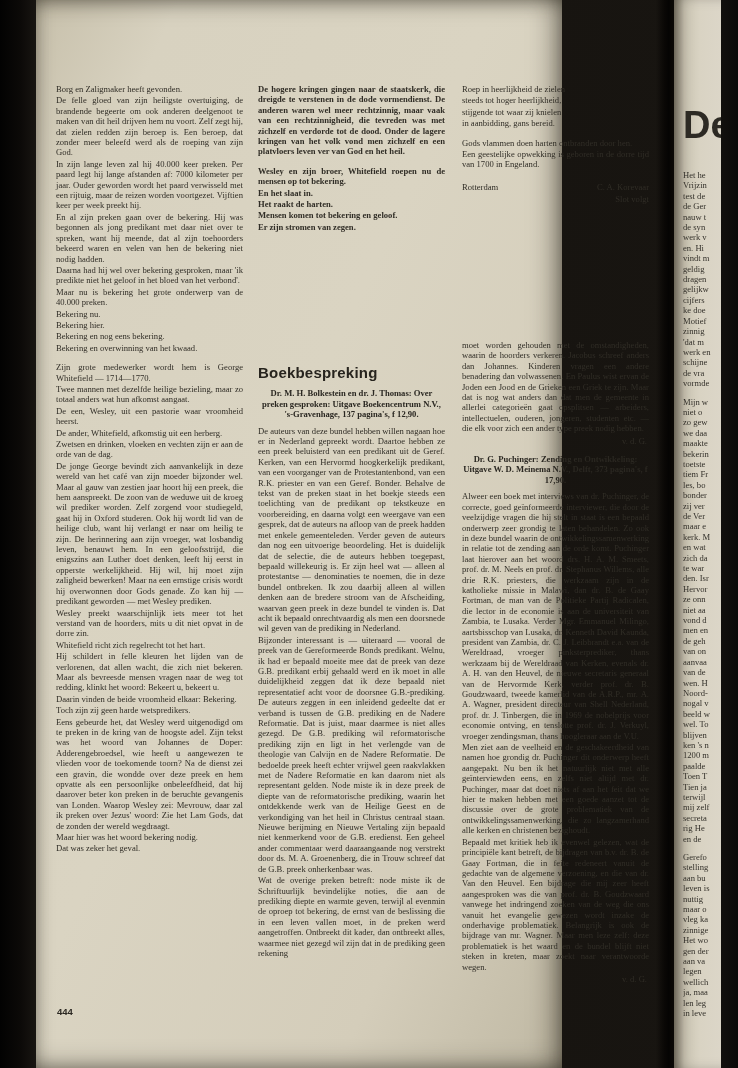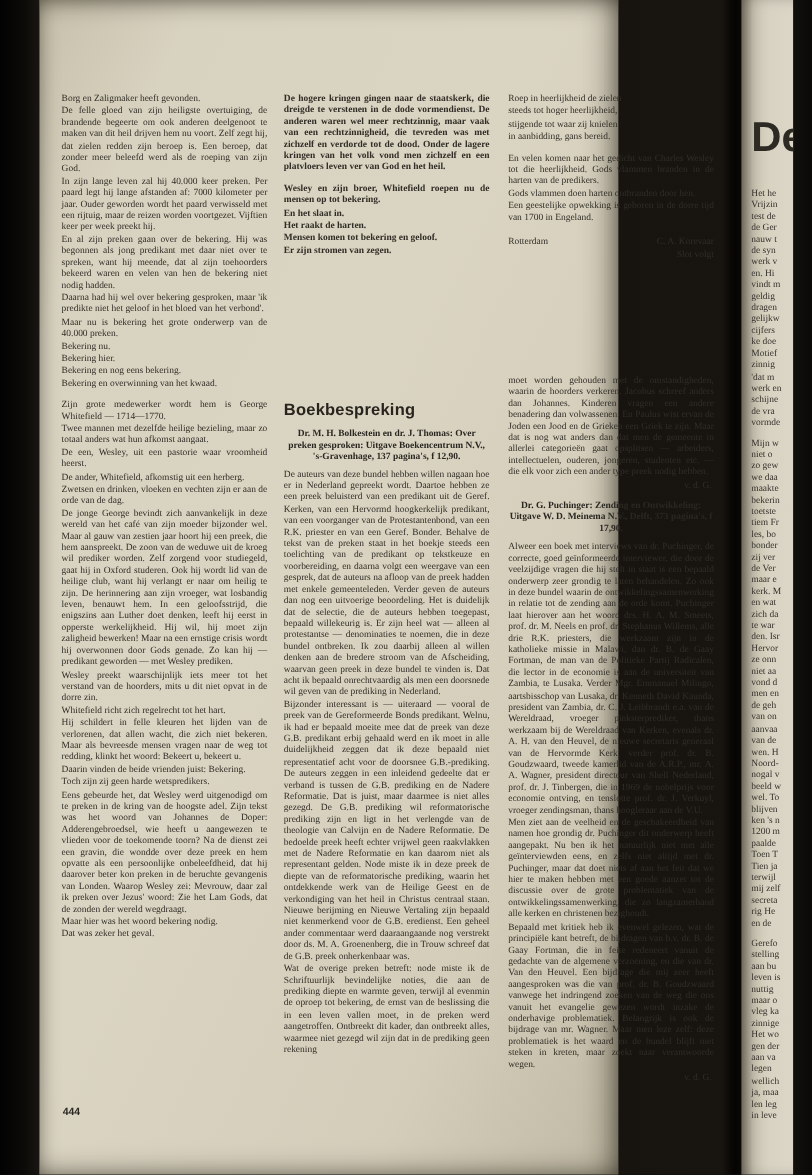--- a/index.html
+++ b/index.html
@@ -67,21 +67,21 @@
         <p class="spacer"></p>
         <p>Zijn grote medewerker wordt hem is George Whitefield — 1714—1770.</p>
         <p>Twee mannen met dezelfde heilige bezieling, maar zo totaal anders wat hun afkomst aangaat.</p>
         <p>De een, Wesley, uit een pastorie waar vroomheid heerst.</p>
         <p>De ander, Whitefield, afkomstig uit een herberg.</p>
         <p>Zwetsen en drinken, vloeken en vechten zijn er aan de orde van de dag.</p>
         <p>De jonge George bevindt zich aanvankelijk in deze wereld van het café van zijn moeder bijzonder wel. Maar al gauw van zestien jaar hoort hij een preek, die hem aanspreekt. De zoon van de weduwe uit de kroeg wil prediker worden. Zelf zorgend voor studiegeld, gaat hij in Oxford studeren. Ook hij wordt lid van de heilige club, want hij verlangt er naar om heilig te zijn. De herinnering aan zijn vroeger, wat losbandig leven, benauwt hem. In een geloofsstrijd, die enigszins aan Luther doet denken, leeft hij eerst in opperste werkelijkheid. Hij wil, hij moet zijn zaligheid bewerken! Maar na een ernstige crisis wordt hij overwonnen door Gods genade. Zo kan hij — predikant geworden — met Wesley prediken.</p>
         <p>Wesley preekt waarschijnlijk iets meer tot het verstand van de hoorders, mits u dit niet opvat in de dorre zin.</p>
         <p>Whitefield richt zich regelrecht tot het hart.</p>
         <p>Hij schildert in felle kleuren het lijden van de verlorenen, dat allen wacht, die zich niet bekeren. Maar als bevreesde mensen vragen naar de weg tot redding, klinkt het woord: Bekeert u, bekeert u.</p>
-        <p>Daarin vinden de beide vrienden juist: Bekering.</p>
+        <p>Daarin vinden de beide vroomheid elkaar: Bekering.</p>
         <p>Toch zijn zij geen harde wetspredikers.</p>
         <p>Eens gebeurde het, dat Wesley werd uitgenodigd om te preken in de kring van de hoogste adel. Zijn tekst was het woord van Johannes de Doper: Adderengebroedsel, wie heeft u aangewezen te vlieden voor de toekomende toorn? Na de dienst zei een gravin, die wondde over deze preek en hem opvatte als een persoonlijke onbeleefdheid, dat hij daarover beter kon preken in de beruchte gevangenis van Londen. Waarop Wesley zei: Mevrouw, daar zal ik preken over Jezus' woord: Zie het Lam Gods, dat de zonden der wereld wegdraagt.</p>
         <p>Maar hier was het woord bekering nodig.</p>
         <p>Dat was zeker het geval.</p>
       </div>
 
     <div class="col col2-top">
         <p>De hogere kringen gingen naar de staatskerk, die dreigde te verstenen in de dode vormendienst. De anderen waren wel meer rechtzinnig, maar vaak van een rechtzinnigheid, die tevreden was met zichzelf en verdorde tot de dood. Onder de lagere kringen van het volk vond men zichzelf en een platvloers leven ver van God en het heil.</p>
         <p class="spacer"></p>
         <p>Wesley en zijn broer, Whitefield roepen nu de mensen op tot bekering.</p>
@@ -91,21 +91,20 @@
         <p>Er zijn stromen van zegen.</p>
       </div>
 
     <div class="col col3-top-wrap">
       <div>
           <p>Roep in heerlijkheid de zielen</p>
           <p>steeds tot hoger heerlijkheid,</p>
           <p>stijgende tot waar zij knielen</p>
           <p>in aanbidding, gans bereid.</p>
           <p class="spacer"></p>
-          <p>En velen komen naar het gedicht van Charles Wesley tot die heerlijkheid. Gods vlammen branden in de harten van de predikers.</p>
           <p>Gods vlammen doen harten ontbranden door hen.</p>
           <p>Een geestelijke opwekking is geboren in de dorre tijd van 1700 in Engeland.</p>
         </div>
       <div class="signoff">
         <span>Rotterdam</span>
         <span>C. A. Korevaar</span>
       </div>
       <div class="slot">Slot volgt</div>
     </div>
 

